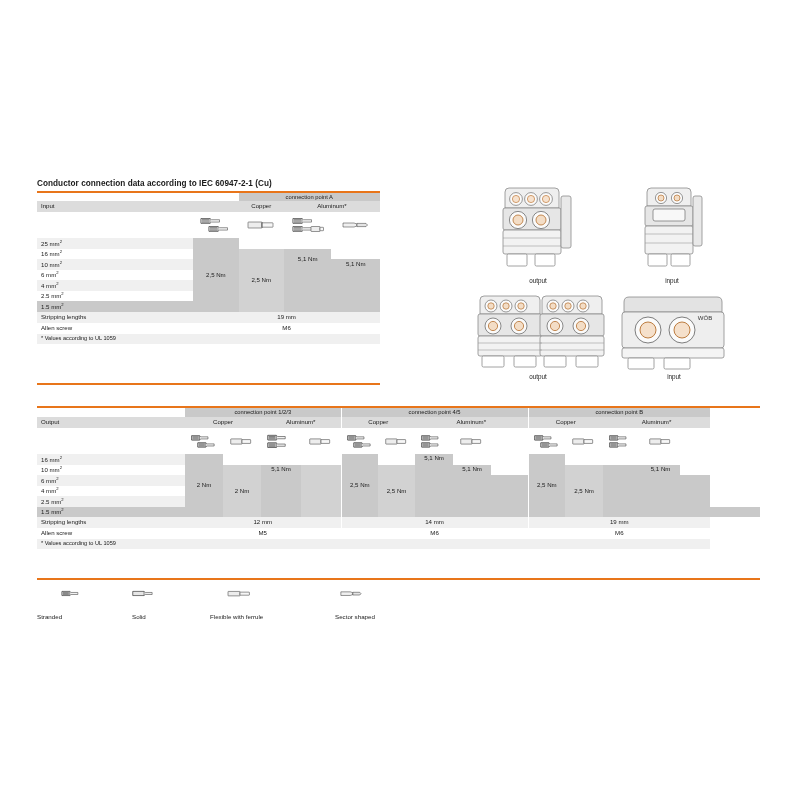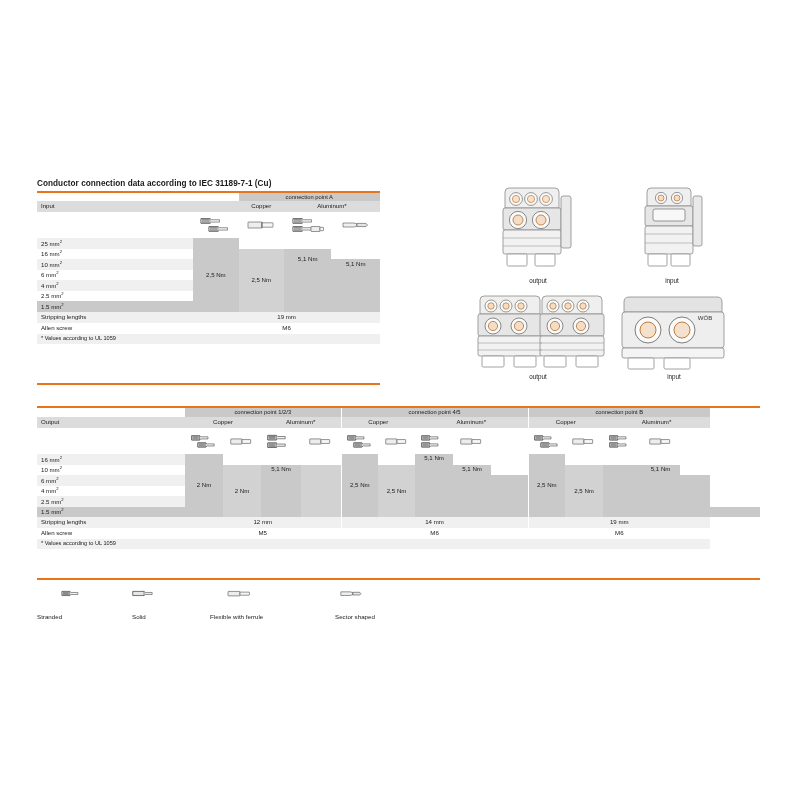--- a/index.html
+++ b/index.html
@@ -108,21 +108,21 @@
     width: 60px;
   }
 
   .footnote { font-size: 5.6px; }
 </style>
 </head>
 <body>
 
 <div id="page">
 
-  <div class="doc-title">Conductor connection data according to IEC 31189-7-1 (Cu)</div>
+  <div class="doc-title">Conductor connection data according to IEC 60947-2-1 (Cu)</div>
 
   <div class="rule-top" style="left:37px; top:191px; width:343px;"></div>
 
   <table class="tbl" style="left:37px; top:193px; width:343px;">
     <colgroup>
       <col style="width:148px">
       <col style="width:43px">
       <col style="width:43px">
       <col style="width:45px">
       <col style="width:46px">

